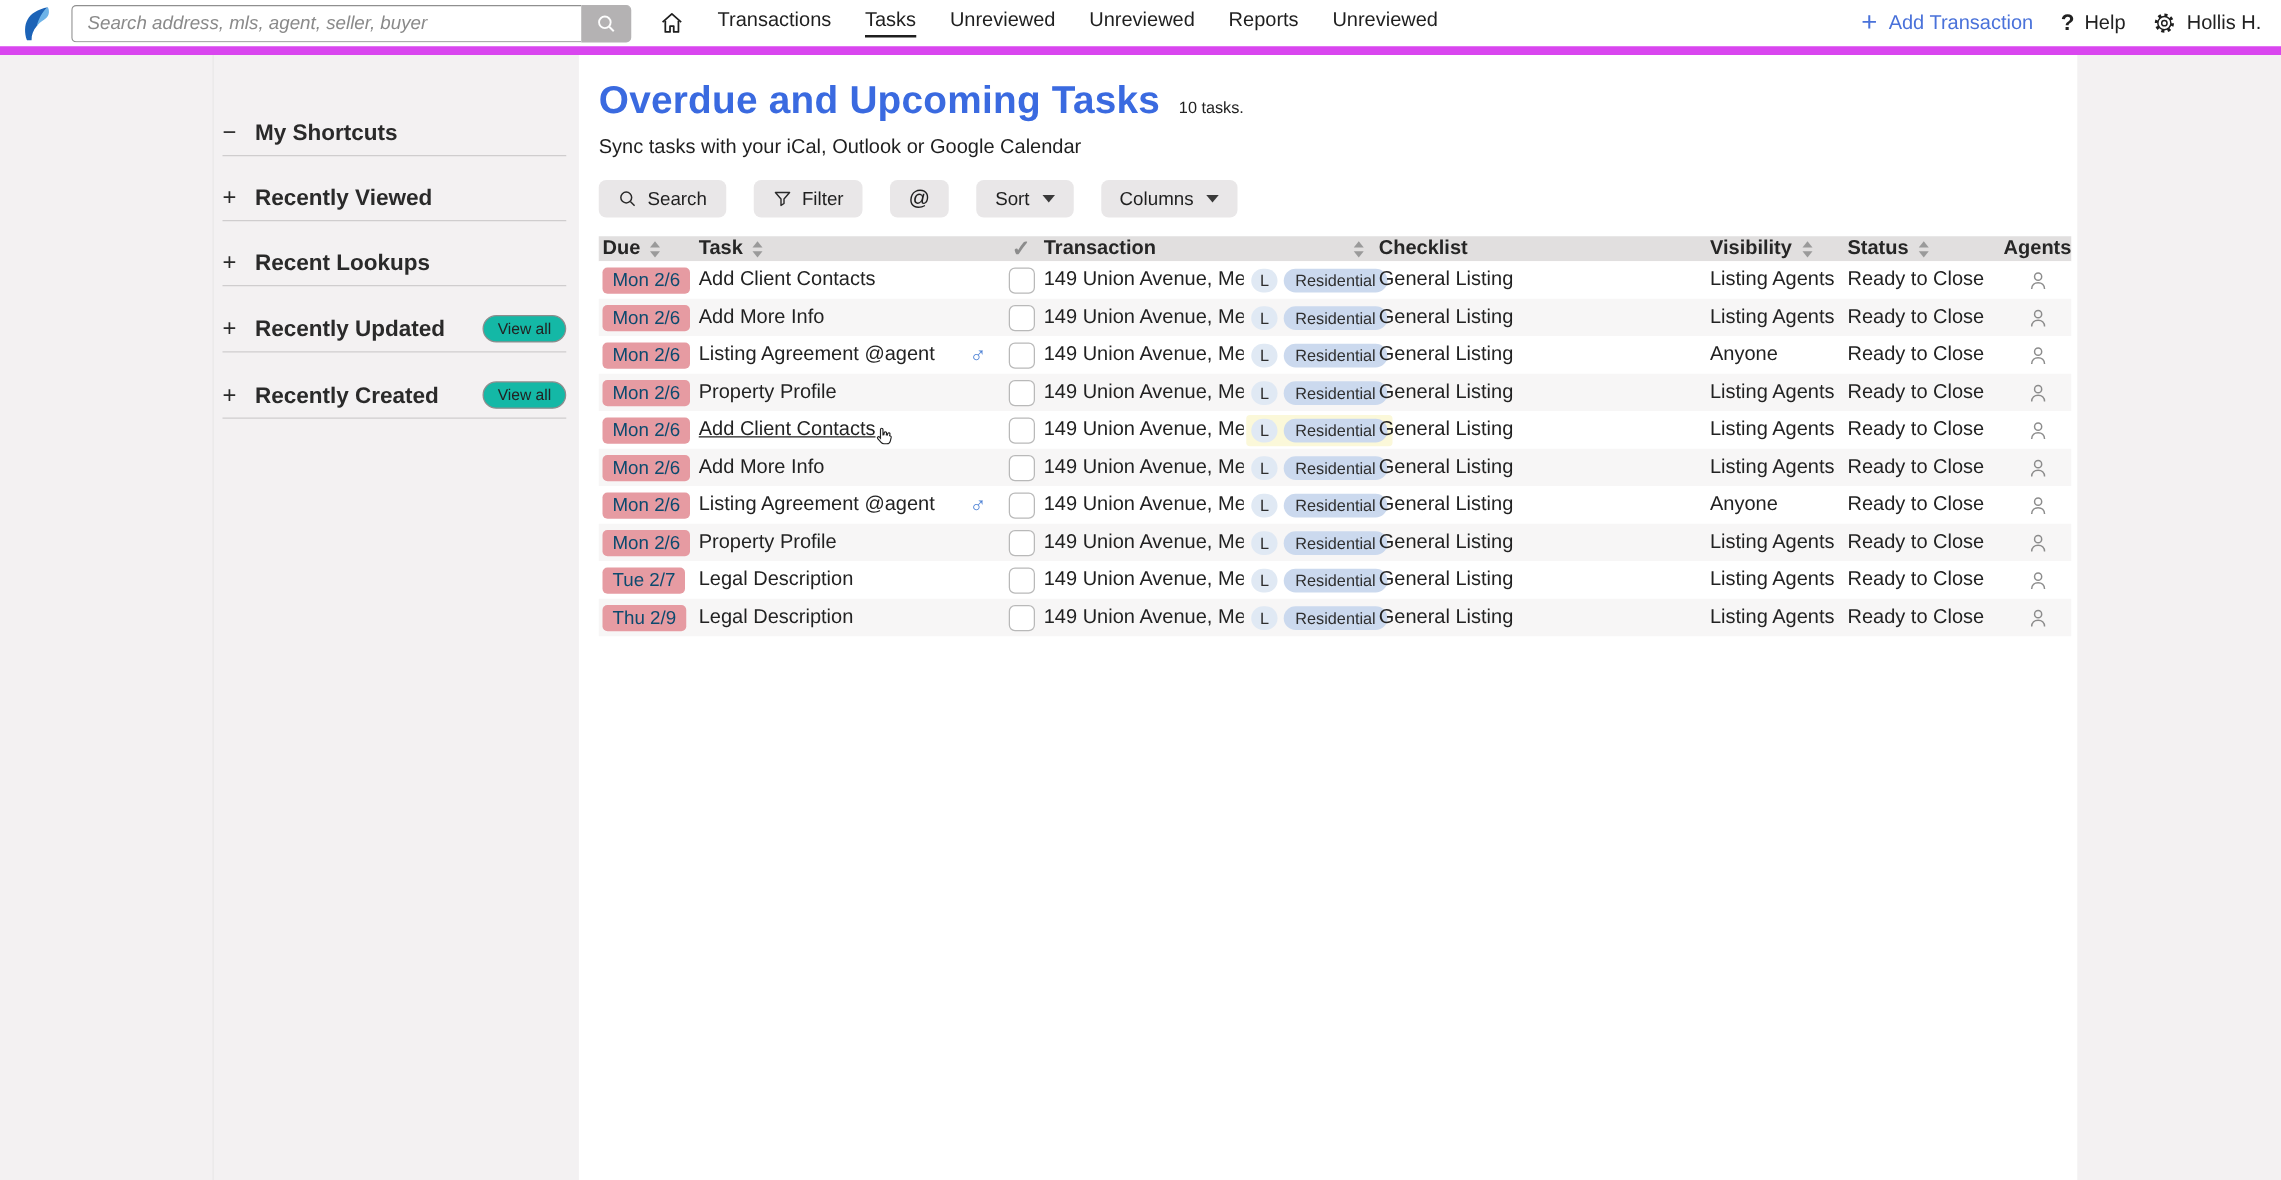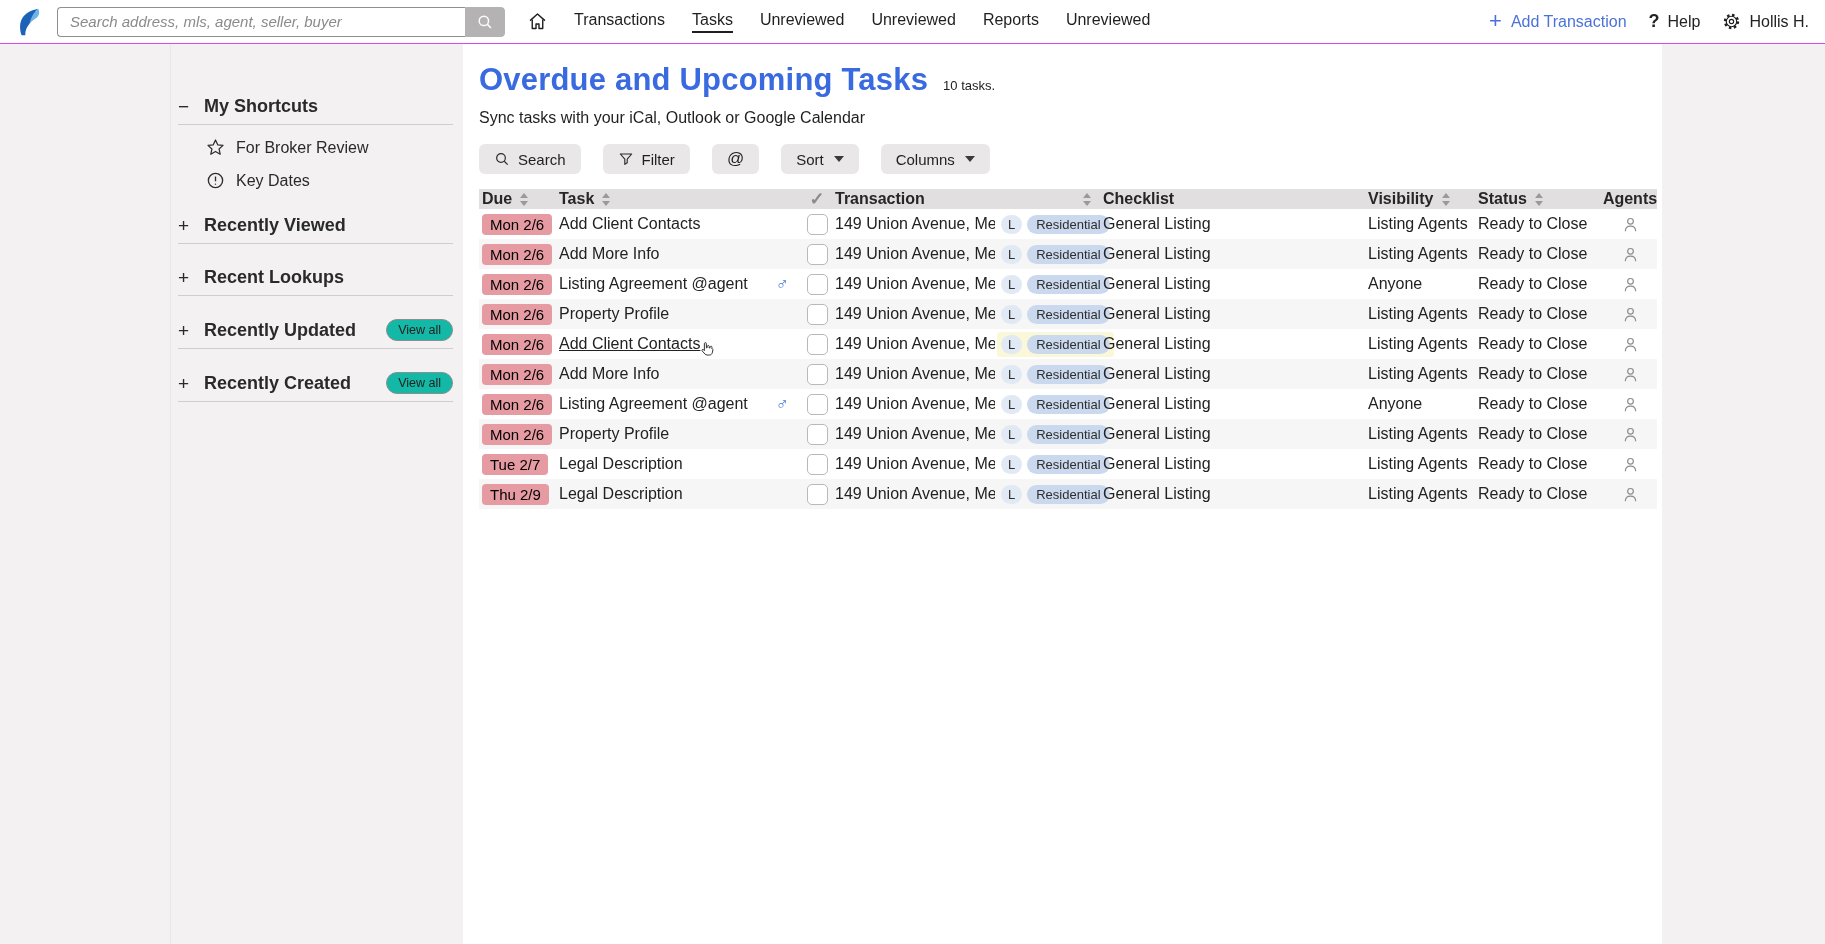--- a/index.html
+++ b/index.html
@@ -5,21 +5,21 @@
   * { box-sizing: border-box; }
   html,body { margin:0; padding:0; }
   body {
     width:1825px; height:944px; overflow:hidden;
     background:#f3f1f2; color:#222;
     font-family:"Liberation Sans", sans-serif;
   }
 
   
   .topbar {
-    height:44px; background:#fff; border-bottom:1px solid #d946ef;
+    height:44px; background:#fff; border-bottom:7px solid #d946ef;
     display:flex; align-items:center; padding:0 16px; gap:14px;
   }
   .logo { display:flex; align-items:center; cursor:pointer; }
   .searchbox { display:flex; width:448px; height:30px; }
   .searchbox input {
     flex:1; border:1px solid #8f8f8f; border-right:none;
     border-radius:4px 0 0 4px; padding:0 12px; font-size:15px;
     font-style:italic; color:#444; outline:none; font-family:inherit; background:#fff;
   }
   .searchbox input::placeholder { color:#8a8a8a; font-style:italic; }
@@ -98,21 +98,21 @@
   .col-check { width:36px; display:flex; justify-content:center; }
   .col-txn { width:268px; display:flex; align-items:center; }
   .col-checklist { width:265px; }
   .col-vis { width:110px; }
   .col-status { width:125px; }
   .col-agents { width:54px; display:flex; justify-content:center; }
 
   .hcell.col-txn { justify-content:space-between; padding-right:12px; }
 
   .due-badge {
-    background:#e69ba2; color:#000000; border-radius:4px; font-size:15px;
+    background:#e69ba2; color:#0c4a6e; border-radius:4px; font-size:15px;
     padding:2px 8px; display:inline-block; min-width:62px; text-align:center; white-space:nowrap;
   }
   .task-text { color:#222; white-space:nowrap; }
   .trow.hovered .task-text { text-decoration:underline; }
   .cursor-icon { margin-left:-1px; transform:translateY(5px); }
   .gender-icon { color:#4a7fd4; font-size:18px; margin-left:auto; margin-right:10px; line-height:1; }
   .checkbox {
     width:21px; height:21px; background:#fff; border:1px solid #b9b9b9; border-radius:5px; cursor:pointer;
   }
   .txn-text { max-width:160px; overflow:hidden; white-space:nowrap; flex:none; }
@@ -182,36 +182,20 @@
 
 <div class="page-body">
 
   <aside class="sidebar" id="sidebar">
   <div class="side-section">
     <div class="side-header">
       <span class="toggle">−</span>
       <span class="side-title">My Shortcuts</span>
 
     </div>
-    <div class="side-items">
-          <div class="side-item">
-            <svg width="19" height="19" viewBox="0 0 24 24" fill="none" stroke="#2f2f2f" stroke-width="1.6" stroke-linejoin="round">
-              <polygon points="12,2.5 14.8,8.6 21.5,9.3 16.5,13.8 17.9,20.5 12,17 6.1,20.5 7.5,13.8 2.5,9.3 9.2,8.6"></polygon>
-            </svg>
-            <span>For Broker Review</span>
-          </div>
-          <div class="side-item">
-            <svg width="19" height="19" viewBox="0 0 24 24" fill="none" stroke="#2f2f2f" stroke-width="1.7">
-              <circle cx="12" cy="12" r="9"></circle>
-              <line x1="12" y1="7" x2="12" y2="13"></line>
-              <circle cx="12" cy="16.6" r="0.9" fill="#2f2f2f" stroke="none"></circle>
-            </svg>
-            <span>Key Dates</span>
-          </div>
-        </div>
   </div>
 
   <div class="side-section">
     <div class="side-header">
       <span class="toggle">+</span>
       <span class="side-title">Recently Viewed</span>
 
     </div>
 
   </div>

